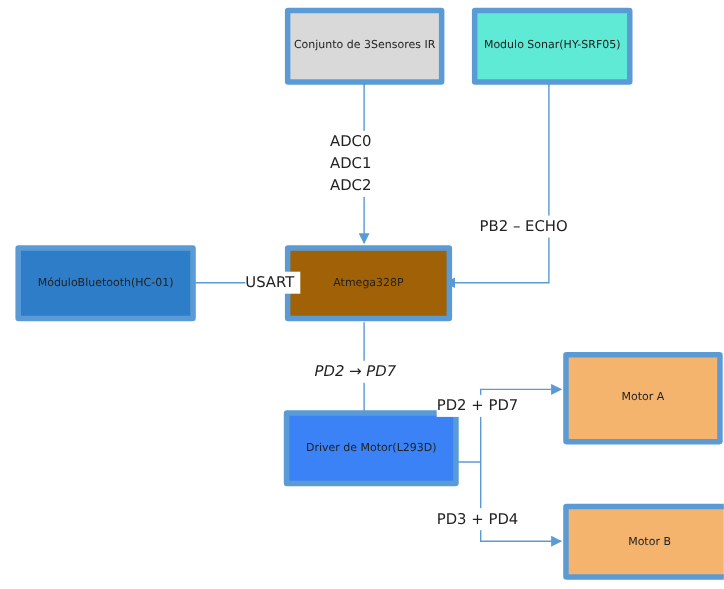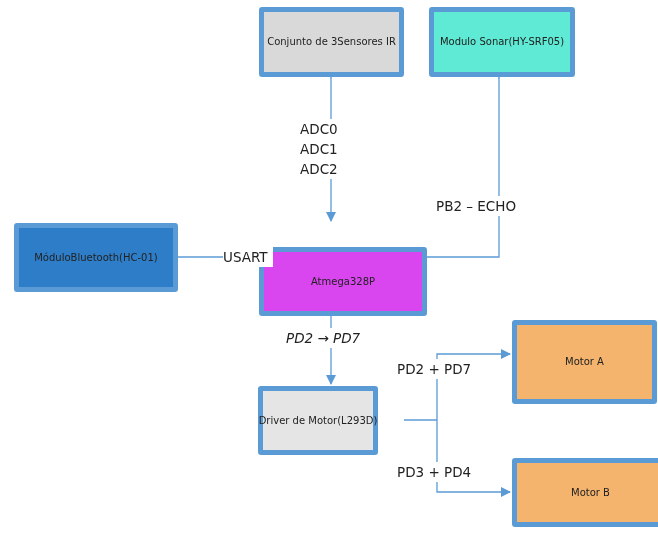--- a/index.html
+++ b/index.html
@@ -46,25 +46,25 @@
   <span>Modulo Sonar</span>
   <span>(HY-SRF05)</span>
 </div>
 
 <div class="box" id="b-bt" style="left: 14px; top: 223px; width: 164px; height: 69px; line-height: 19px; background: rgb(46, 125, 200); border-color: rgb(91, 155, 213);">
   <span>Módulo</span>
   <span>Bluetooth</span>
   <span>(HC-01)</span>
 </div>
 
-<div class="box" id="b-mcu" style="left: 259px; top: 223px; width: 168px; height: 69px; background: #d946ef; border-color: rgb(91, 155, 213); margin-top: 24px;">
+<div class="box" id="b-mcu" style="left: 259px; top: 223px; width: 152px; height: 69px; background: #a16207; border-color: rgb(91, 155, 213);">
   <span>Atmega328P</span>
 </div>
 
-<div class="box" id="b-driver" style="left: 258px; top: 386px; width: 120px; height: 69px; background: #e5e5e5; border-color: rgb(91, 155, 213);">
+<div class="box" id="b-driver" style="left: 258px; top: 373px; width: 159px; height: 69px; background: #3b82f6; border-color: rgb(91, 155, 213);">
   <span>Driver de Motor</span>
   <span>(L293D)</span>
 </div>
 
 <div class="box" id="b-ma" style="left: 512px; top: 320px; width: 145px; height: 84px; background: rgb(244, 180, 110); border-color: rgb(91, 155, 213);">
   <span>Motor A</span>
 </div>
 
 <div class="box" id="b-mb" style="left: 512px; top: 458px; width: 157px; height: 69px; background: rgb(244, 180, 110); border-color: rgb(91, 155, 213);">
   <span>Motor B</span>

